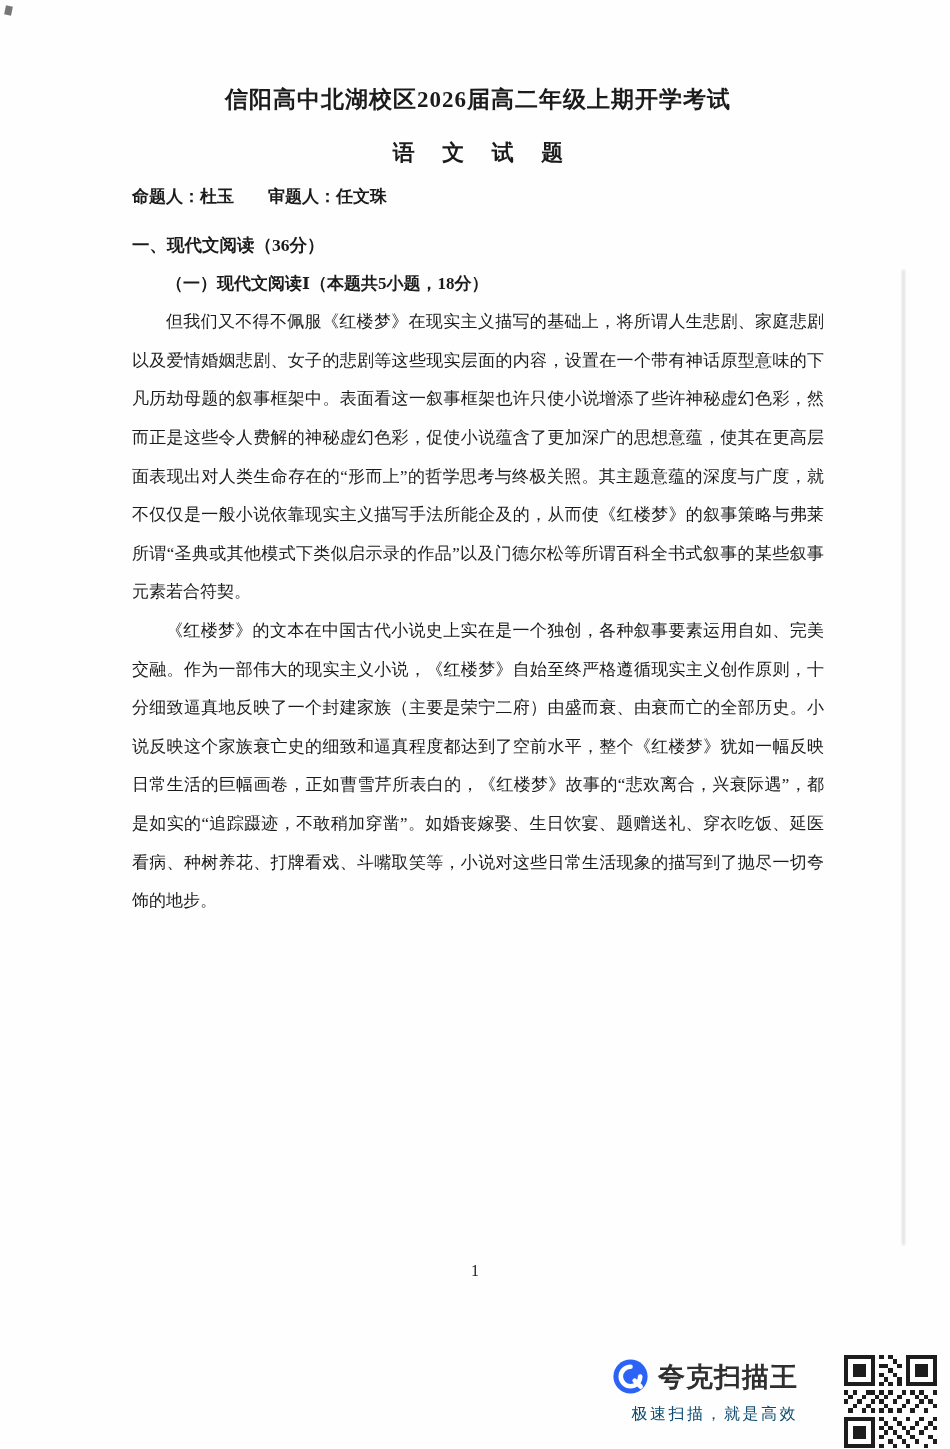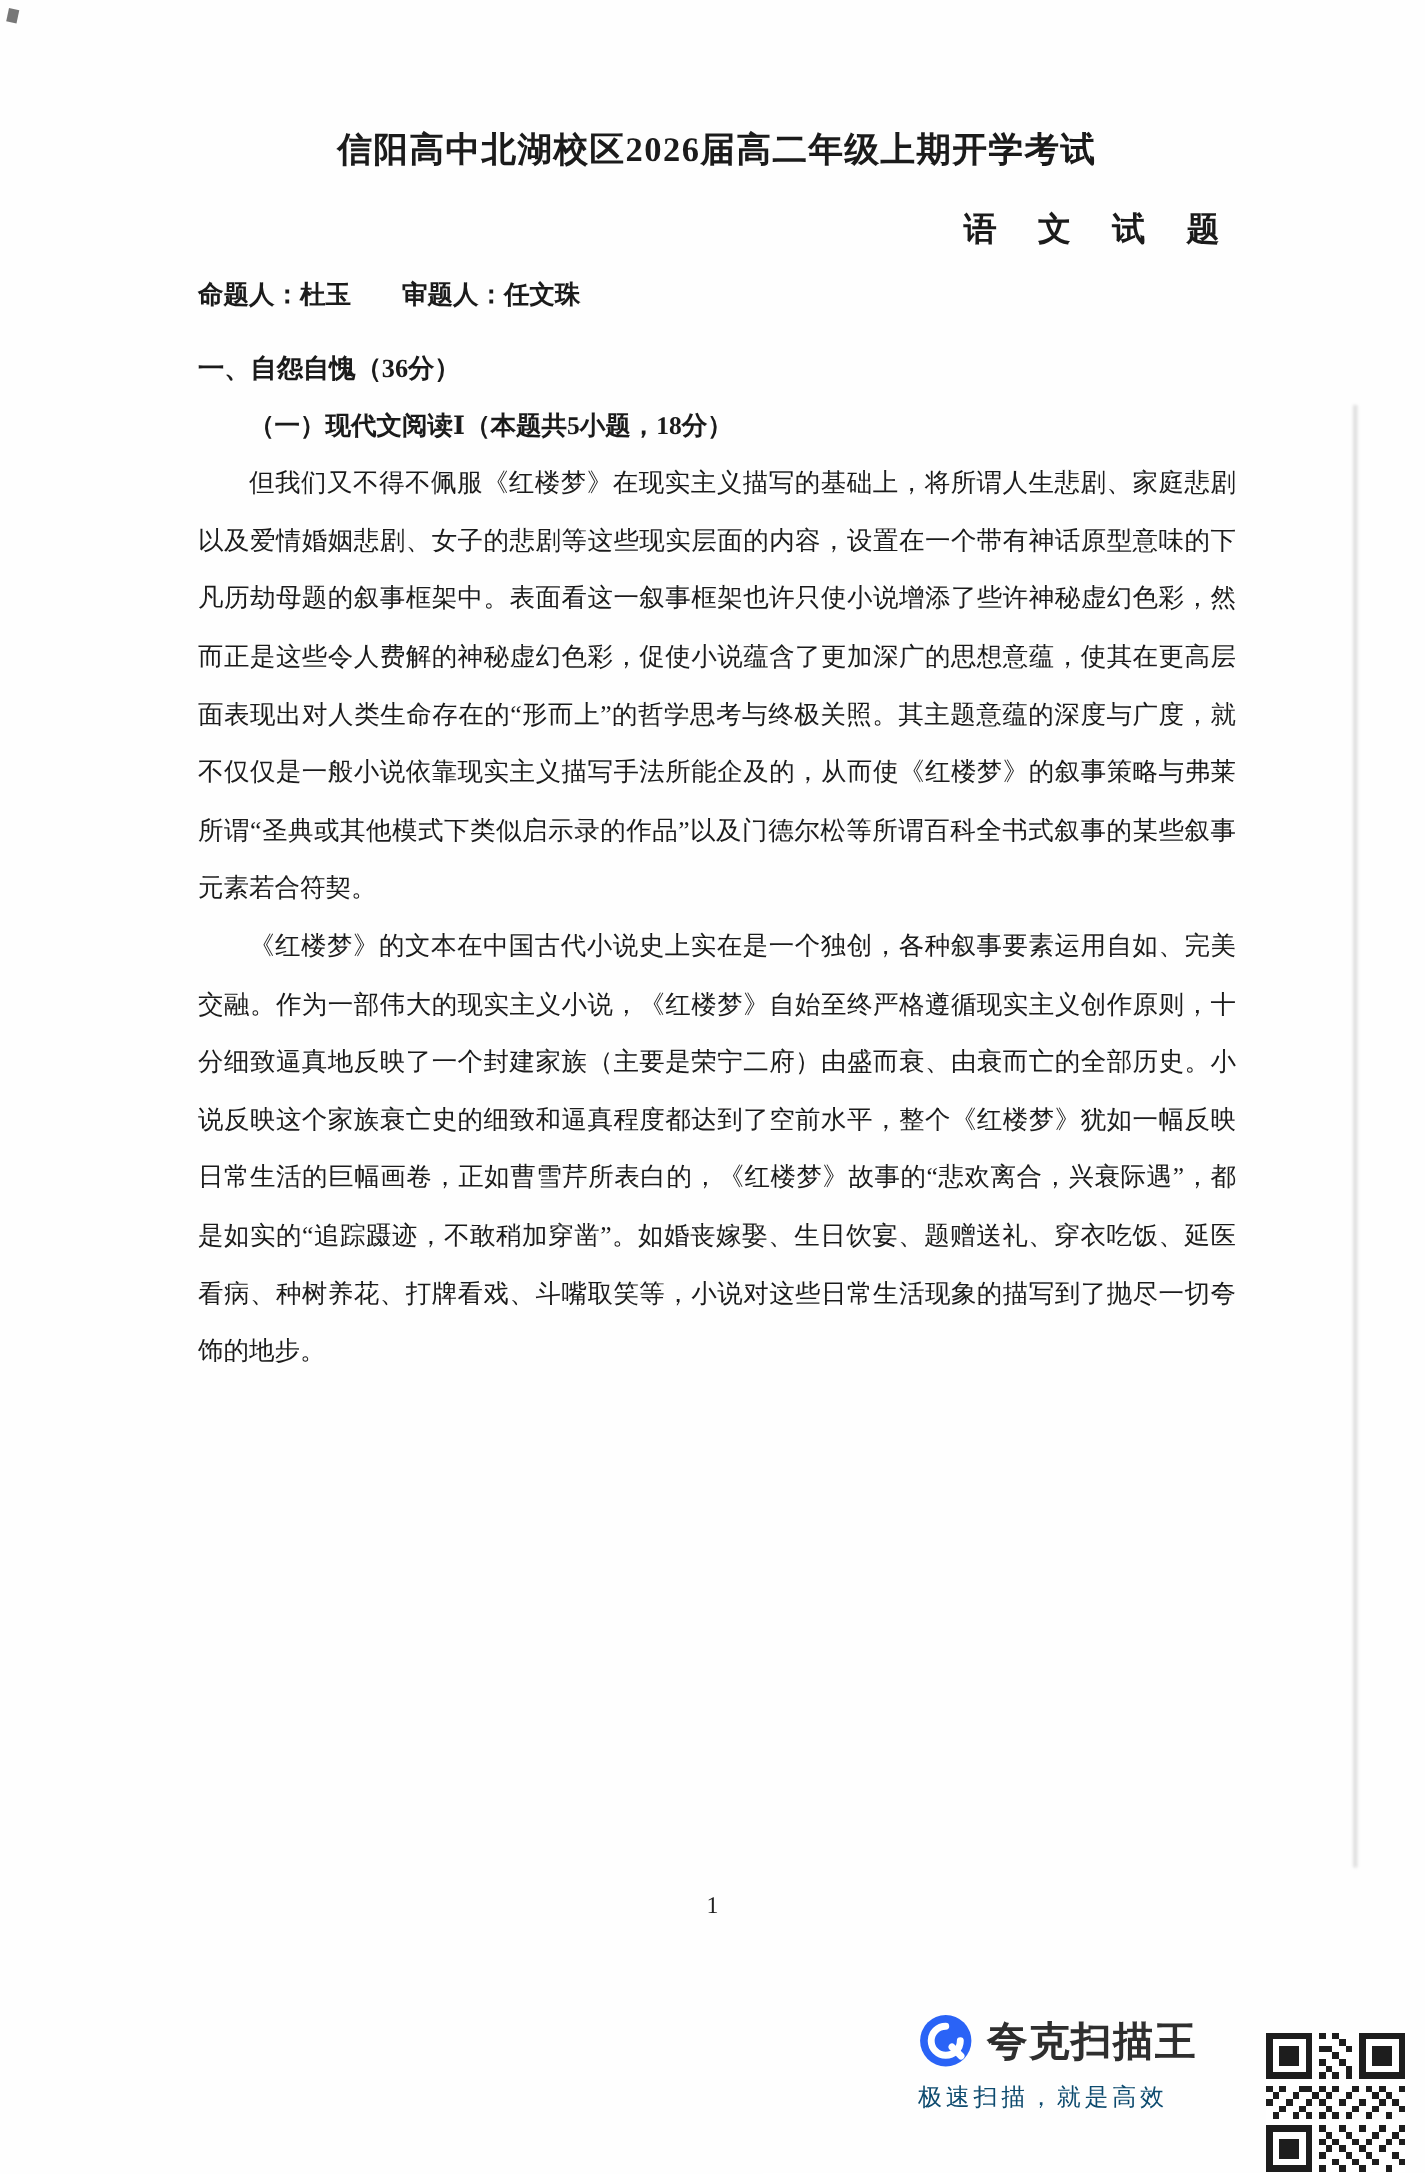--- a/index.html
+++ b/index.html
@@ -31,21 +31,21 @@
   
   .doc {
     position:absolute; left:0; top:0; width:100%;
     padding:86px 126px 0 132px;
   }
   .doc-title {
     font-size:23px; font-weight:700; text-align:center;
     letter-spacing:1px; line-height:28px;
   }
   .doc-subtitle {
-    font-size:22px; font-weight:700; text-align:right;
+    font-size:22px; font-weight:700; text-align:center;
     letter-spacing:11px; text-indent:11px;
     margin-top:26px; line-height:26px;
   }
   .doc-authors {
     margin-top:20px; text-align:left;
     font-size:17px; font-weight:700; line-height:22px;
   }
   .doc-authors .gap { display:inline-block; width:34px; }
 
   .doc-body {
@@ -60,22 +60,22 @@
   .p-instruction { text-indent:2em; }
   .p-body { text-indent:2em; }
 
   .page-number {
     position:absolute; top:1262px; left:0; width:100%;
     text-align:center; font-size:16px; color:#222;
   }
 
   
   .footer-brand {
-    position:absolute; right:152px; bottom:40px;
-    display:flex; flex-direction:column; align-items:flex-start;
+    position:absolute; right:152px; bottom:24px;
+    display:flex; flex-direction:column; align-items:flex-end;
   }
   .brand-row { display:flex; align-items:center; gap:9px; }
   .brand-logo { width:37px; height:37px; display:block; }
   .brand-name {
     font-family:"Liberation Sans","DejaVu Sans",sans-serif;
     font-size:27px; font-weight:700; color:#2f2f2f; letter-spacing:1px;
   }
   .brand-slogan {
     margin-top:9px;
     font-family:"Liberation Sans","DejaVu Sans",sans-serif;
@@ -98,21 +98,21 @@
 
     <div class="doc-title">信阳高中北湖校区2026届高二年级上期开学考试</div>
 
     <div class="doc-subtitle">语 文 试 题</div>
 
     <div class="doc-authors">
       <span>命题人：杜玉</span><span class="gap"></span><span>审题人：任文珠</span>
     </div>
 
     <div class="doc-body">
-      <div class="h-section">一、自怨自愧（36分）</div>
+      <div class="h-section">一、现代文阅读（36分）</div>
       <div class="h-subsection">（一）现代文阅读Ⅰ（本题共5小题，18分）</div>
       <p class="p-body">但我们又不得不佩服《红楼梦》在现实主义描写的基础上，将所谓人生悲剧、家庭悲剧以及爱情婚姻悲剧、女子的悲剧等这些现实层面的内容，设置在一个带有神话原型意味的下凡历劫母题的叙事框架中。表面看这一叙事框架也许只使小说增添了些许神秘虚幻色彩，然而正是这些令人费解的神秘虚幻色彩，促使小说蕴含了更加深广的思想意蕴，使其在更高层面表现出对人类生命存在的“形而上”的哲学思考与终极关照。其主题意蕴的深度与广度，就不仅仅是一般小说依靠现实主义描写手法所能企及的，从而使《红楼梦》的叙事策略与弗莱所谓“圣典或其他模式下类似启示录的作品”以及门德尔松等所谓百科全书式叙事的某些叙事元素若合符契。</p>
       <p class="p-body">《红楼梦》的文本在中国古代小说史上实在是一个独创，各种叙事要素运用自如、完美交融。作为一部伟大的现实主义小说，《红楼梦》自始至终严格遵循现实主义创作原则，十分细致逼真地反映了一个封建家族（主要是荣宁二府）由盛而衰、由衰而亡的全部历史。小说反映这个家族衰亡史的细致和逼真程度都达到了空前水平，整个《红楼梦》犹如一幅反映日常生活的巨幅画卷，正如曹雪芹所表白的，《红楼梦》故事的“悲欢离合，兴衰际遇”，都是如实的“追踪蹑迹，不敢稍加穿凿”。如婚丧嫁娶、生日饮宴、题赠送礼、穿衣吃饭、延医看病、种树养花、打牌看戏、斗嘴取笑等，小说对这些日常生活现象的描写到了抛尽一切夸饰的地步。</p>
     </div>
   </div>
 
   <div class="page-number">1</div>
 
   <div class="footer-brand">
     <div class="brand-row">

